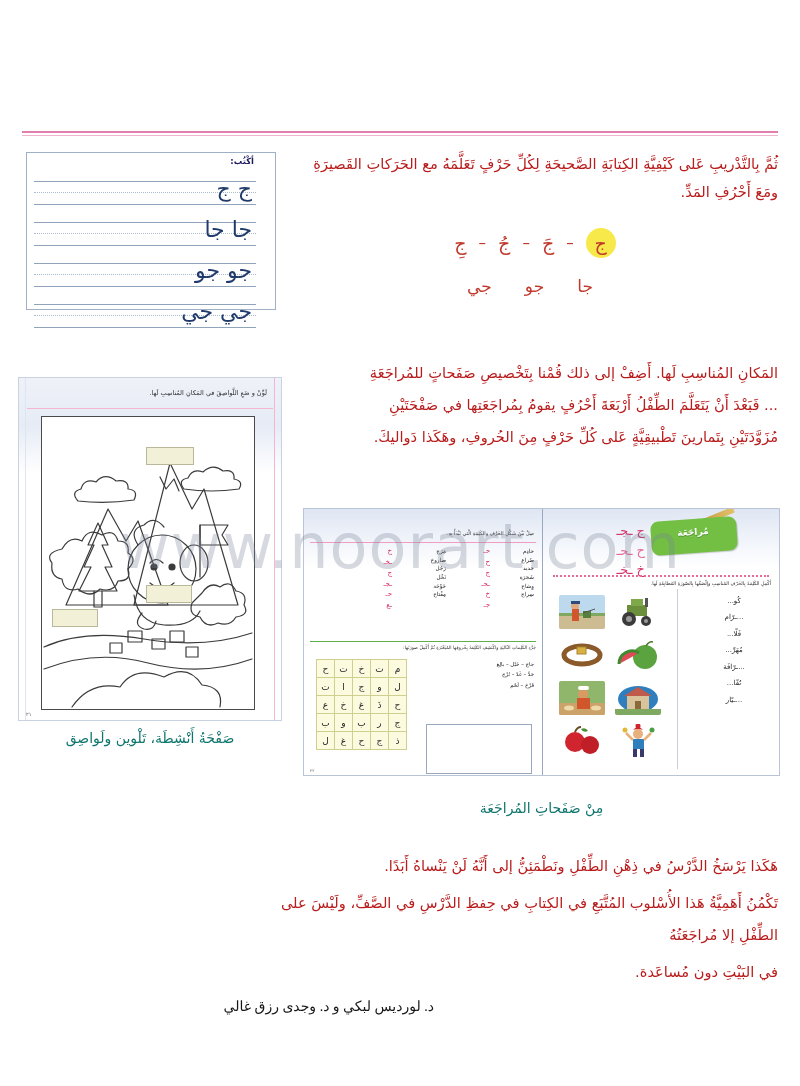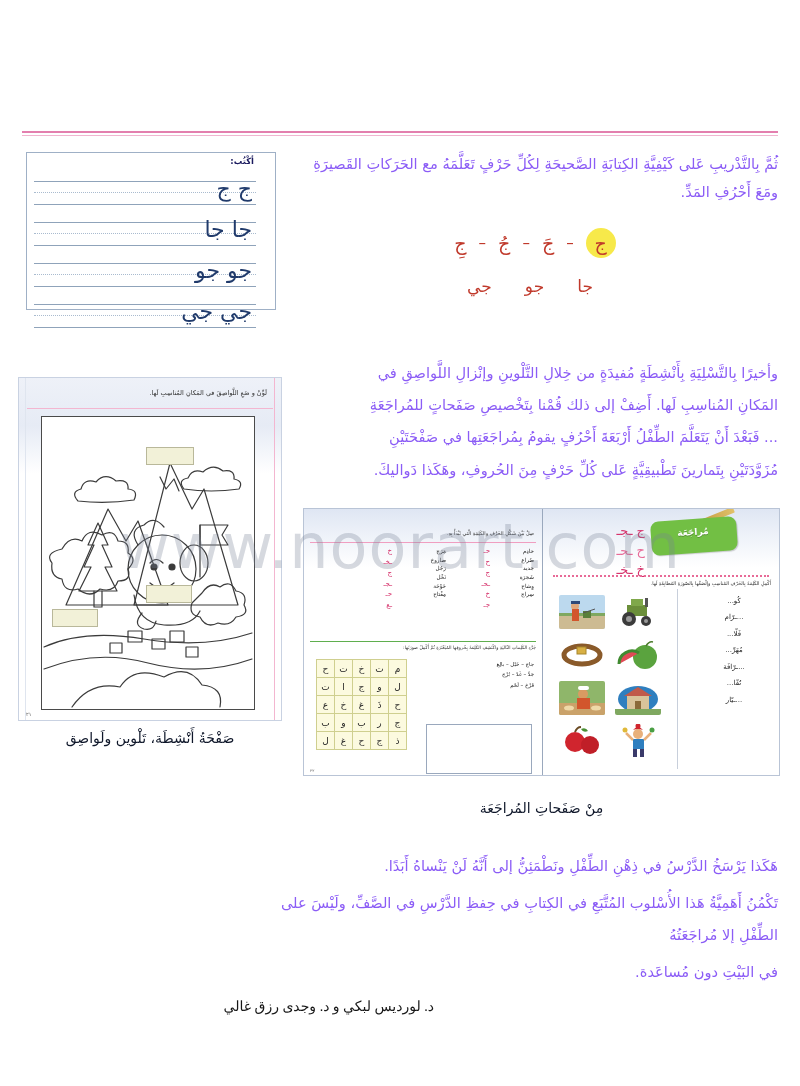--- a/index.html
+++ b/index.html
@@ -18,21 +18,21 @@
     background:#e37fae;
   }
   .top-rule.thin{height:1px;background:#f0b6d0;top:135px;}
 
   
   .ar{
     direction:rtl;text-align:right;
     font-family:"DejaVu Sans","Liberation Sans",sans-serif;
     line-height:1.95;
     font-size:14.4px;
-    color:#8b5cf6;
+    color:#b91c1c;
     letter-spacing:0px;
   }
 
   
   .write-box{
     position:absolute;left:26px;top:152px;width:250px;height:158px;
     background:#ffffff;
     border:1px solid #9fb0c6;
     box-sizing:border-box;
     padding:3px 19px 2px 7px;
@@ -127,21 +127,21 @@
   .fig-color .pgnum{
     position:absolute;left:7px;bottom:3px;font-size:5px;color:#555;
   }
   .fig-color .vline-l{position:absolute;left:6px;top:0;bottom:0;width:1px;background:#dfe5ef;}
   .fig-color .vline-r{position:absolute;right:6px;top:0;bottom:0;width:1px;background:#f3b6d0;}
   .sticker{
     position:absolute;background:#f2f1d8;border:1px solid #b9b89a;
   }
 
   .cap{
-    direction:rtl;text-align:center;font-size:14px;color:#0f172a;
+    direction:rtl;text-align:center;font-size:14px;color:#0f766e;
   }
   .cap-color{
     position:absolute;left:18px;top:730px;width:264px;
   }
 
   
   .fig-rev{
     position:absolute;left:303px;top:508px;width:477px;height:268px;
     border:1px solid #b9c4d6;box-sizing:border-box;
     background:linear-gradient(180deg,#dfe6f3 0%,#eef2f9 10%,#ffffff 22%,#ffffff 100%);
@@ -298,21 +298,20 @@
   <div class="forms-row">
     <span class="hl">ج</span><span class="dash">–</span><span class="frm">جَ</span><span class="dash">–</span><span class="frm">جُ</span><span class="dash">–</span><span class="frm">جِ</span>
   </div>
   <div class="forms-row2">
     <span class="frm">جا</span>
     <span class="frm">جو</span>
     <span class="frm">جي</span>
   </div>
 
   <div class="ar para-mid">
-    <p>وأخيرًا بِالتَّسْلِيَةِ بِأَنْشِطَةٍ مُفيدَةٍ من خِلالِ التَّلْوينِ وإنْزالِ اللَّواصِقِ في</p>
     <p>المَكانِ المُناسِبِ لَها. أَضِفْ إلى ذلك قُمْنا بِتَخْصيصِ صَفَحاتٍ للمُراجَعَةِ</p>
     <p>... فَبَعْدَ أَنْ يَتَعَلَّمَ الطِّفْلُ أَرْبَعَةَ أَحْرُفٍ يقومُ بِمُراجَعَتِها في صَفْحَتَيْنِ</p>
     <p>مُزَوَّدَتَيْنِ بِتَمارينَ تَطْبيقِيَّةٍ عَلى كُلِّ حَرْفٍ مِنَ الحُروفِ، وهَكَذا دَواليكَ.</p>
   </div>
 
   <div class="fig-color">
     <div class="vline-l"></div>
     <div class="vline-r"></div>
     <div class="sheet-hdr">
       <div class="hdr-txt">لَوِّنْ و ضَعِ اللَّواصِقَ في المَكانِ المُناسِبِ لَها.</div>

